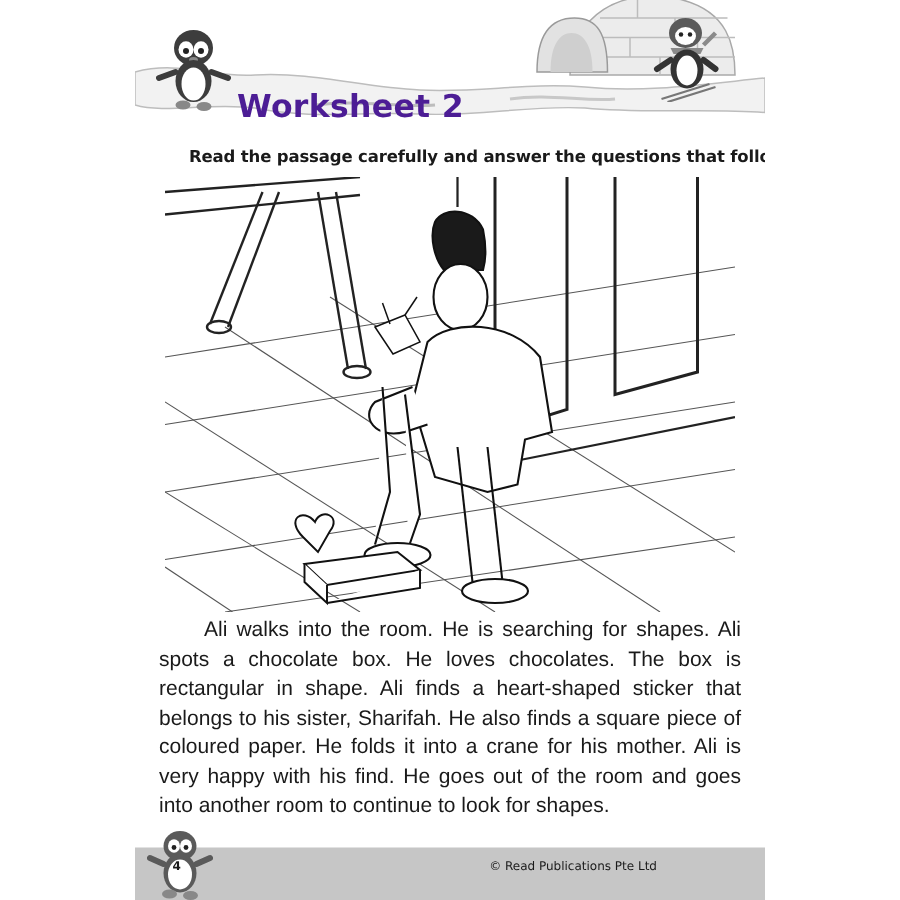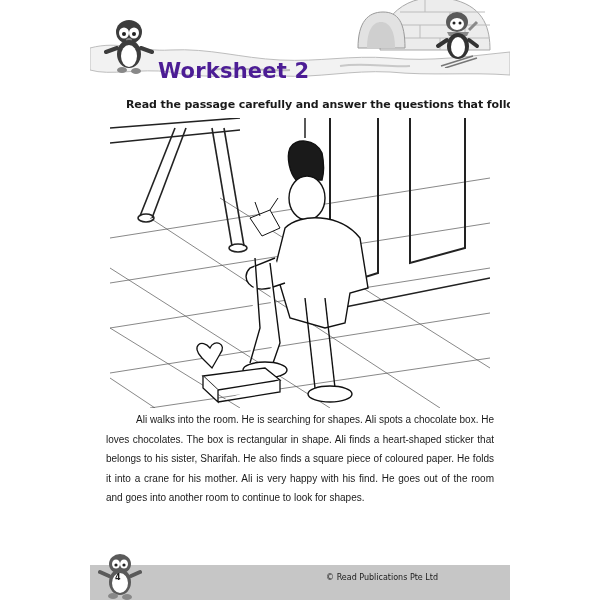--- a/index.html
+++ b/index.html
@@ -2,21 +2,21 @@
 <html><head>
 <meta charset="utf-8">
 <style>
   html, body { margin:0; padding:0; background:#ffffff; }
   body { width:600px; height:600px; position:relative; overflow:hidden; font-family:"DejaVu Sans", sans-serif; color:#1a1a1a; }
   .page { position:absolute; left:90px; top:0; width:420px; height:600px; background:#fff; overflow:hidden; }
   .header { position:absolute; left:0; top:0; width:420px; height:90px; }
   .title { position:absolute; left:68px; top:43px; font-family:"DejaVu Sans", sans-serif; font-weight:bold; font-size:21px; color:#4c1d95; letter-spacing:0.2px;margin-top:16px; }
   .instruction { position:absolute; left:36px; top:98px; width:380px; font-family:"DejaVu Sans", sans-serif; font-weight:bold; font-size:11px; color:#1a1a1a; letter-spacing:-0.1px; white-space:nowrap; }
   .illustration { position:absolute; left:20px; top:118px; width:380px; height:290px; }
-  .passage { position:absolute; left:16px; top:410px; width:388px; font-family:"Liberation Sans", sans-serif; font-size:10px; line-height:19.5px; color:#1a1a1a; text-align:justify; }
+  .passage { position:absolute; left:16px; top:410px; width:388px; font-family:"Liberation Sans", sans-serif; font-size:14px; line-height:19.5px; color:#1a1a1a; text-align:justify; }
   .passage .indent { display:inline-block; width:30px; }
   .footer { position:absolute; left:0; top:565px; width:420px; height:35px; background:#c6c6c6; }
   .copyright { position:absolute; right:72px; top:573px; font-family:"DejaVu Sans", sans-serif; font-size:8px; color:#1a1a1a; }
   .page-num { position:absolute; left:25px; top:573px; font-family:"DejaVu Sans", sans-serif; font-weight:bold; font-size:8px; color:#1a1a1a; }
 </style>
 </head>
 <body>
 
 <div class="page">
 

